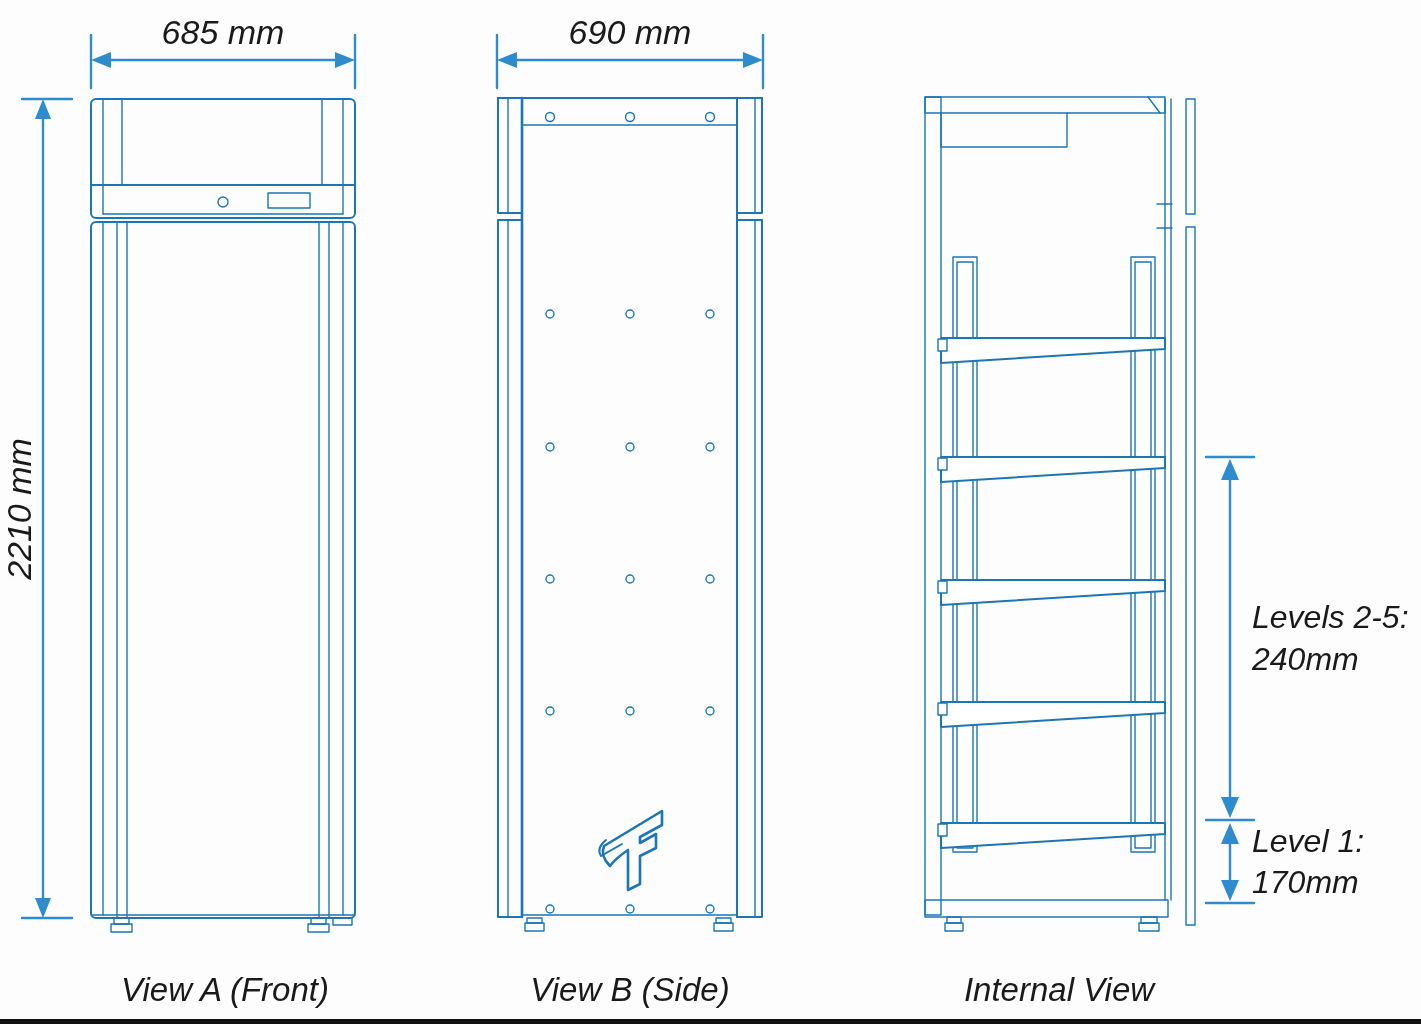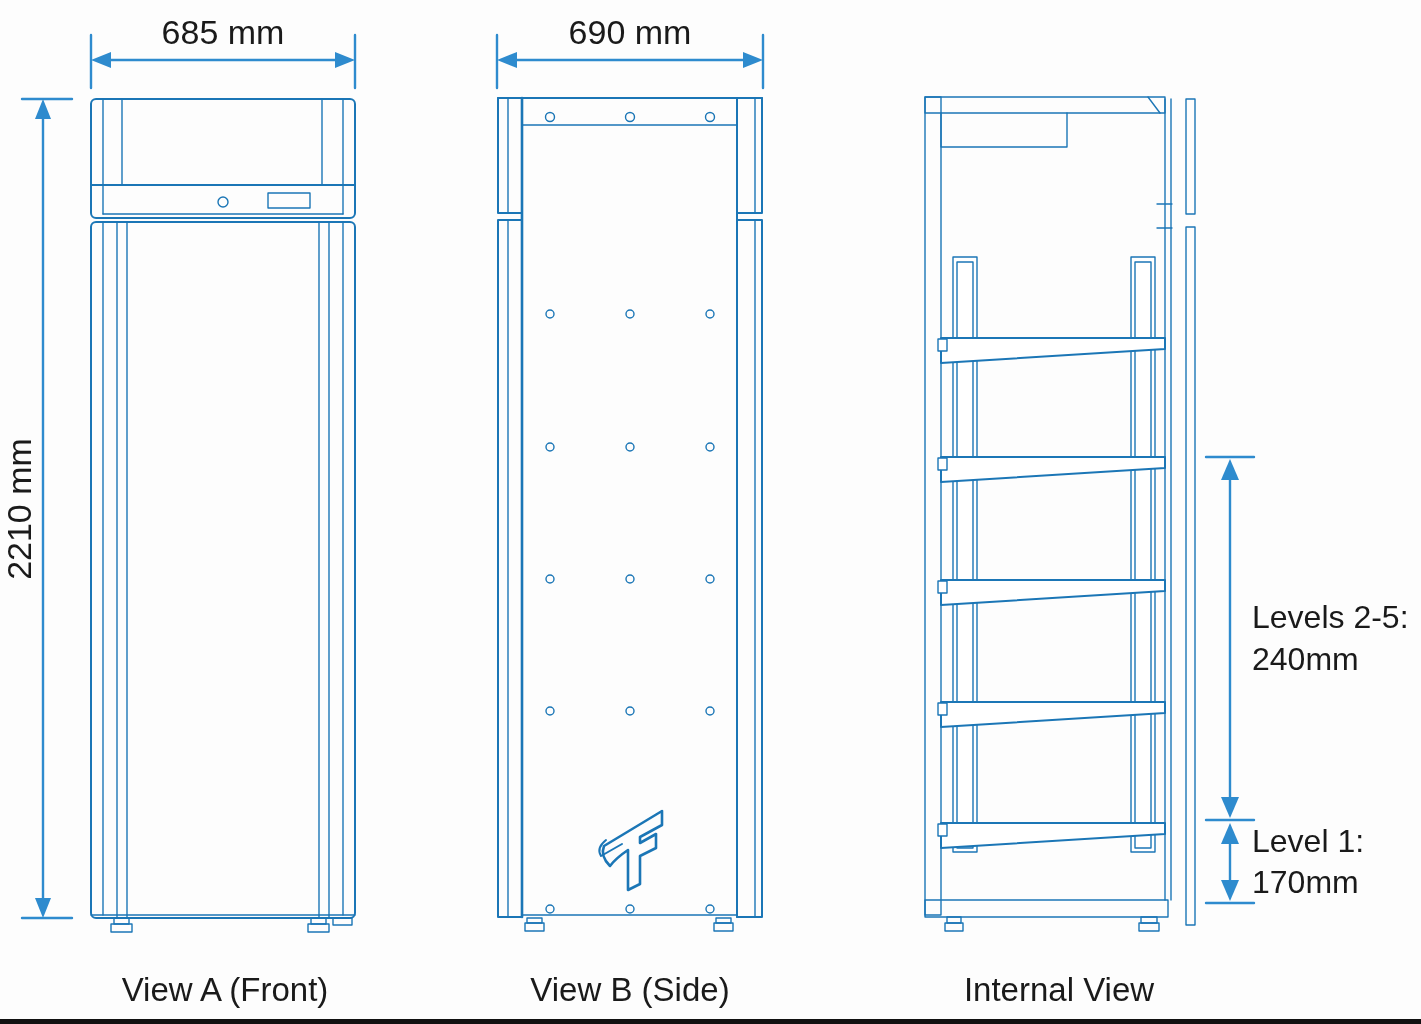--- a/index.html
+++ b/index.html
@@ -1,16 +1,16 @@
 <!DOCTYPE html>
 <html style="--line: #1b76b6; --dim: #2e8bce; --text: #1a1a1a; --background: #fdfdfd; --footer-bar: #111111;"><head>
 <meta charset="utf-8">
 <style>
   html,body{margin:0;padding:0;background:var(--background,#fdfdfd);}
-  .stage{position:relative;width:1421px;height:1024px;background:var(--background,#fdfdfd);overflow:hidden;}
+  .stage{position:relative;width:1421px;height:1024px;background:var(--background,#fdfdfd);overflow:hidden;font-style:italic;}
   svg{display:block;}
   .ln{stroke:var(--line,#1b76b6);fill:none;stroke-width:2;stroke-linecap:round;stroke-linejoin:round;}
   .lnw{stroke:var(--line,#1b76b6);fill:#ffffff;stroke-width:2;stroke-linejoin:round;}
   .thin{stroke-width:1.4;}
   .thick{stroke-width:2.6;}
   .dim{stroke:var(--dim,#2e8bce);fill:none;stroke-width:2.4;stroke-linecap:round;}
   .dimf{fill:var(--dim,#2e8bce);stroke:none;}
   .pline{stroke:var(--line,#1b76b6);stroke-width:1.5;}
   .txt{fill:var(--text,#1a1a1a);font-family:"Liberation Sans",sans-serif;font-size:34px;}
   .mid{text-anchor:middle;}

